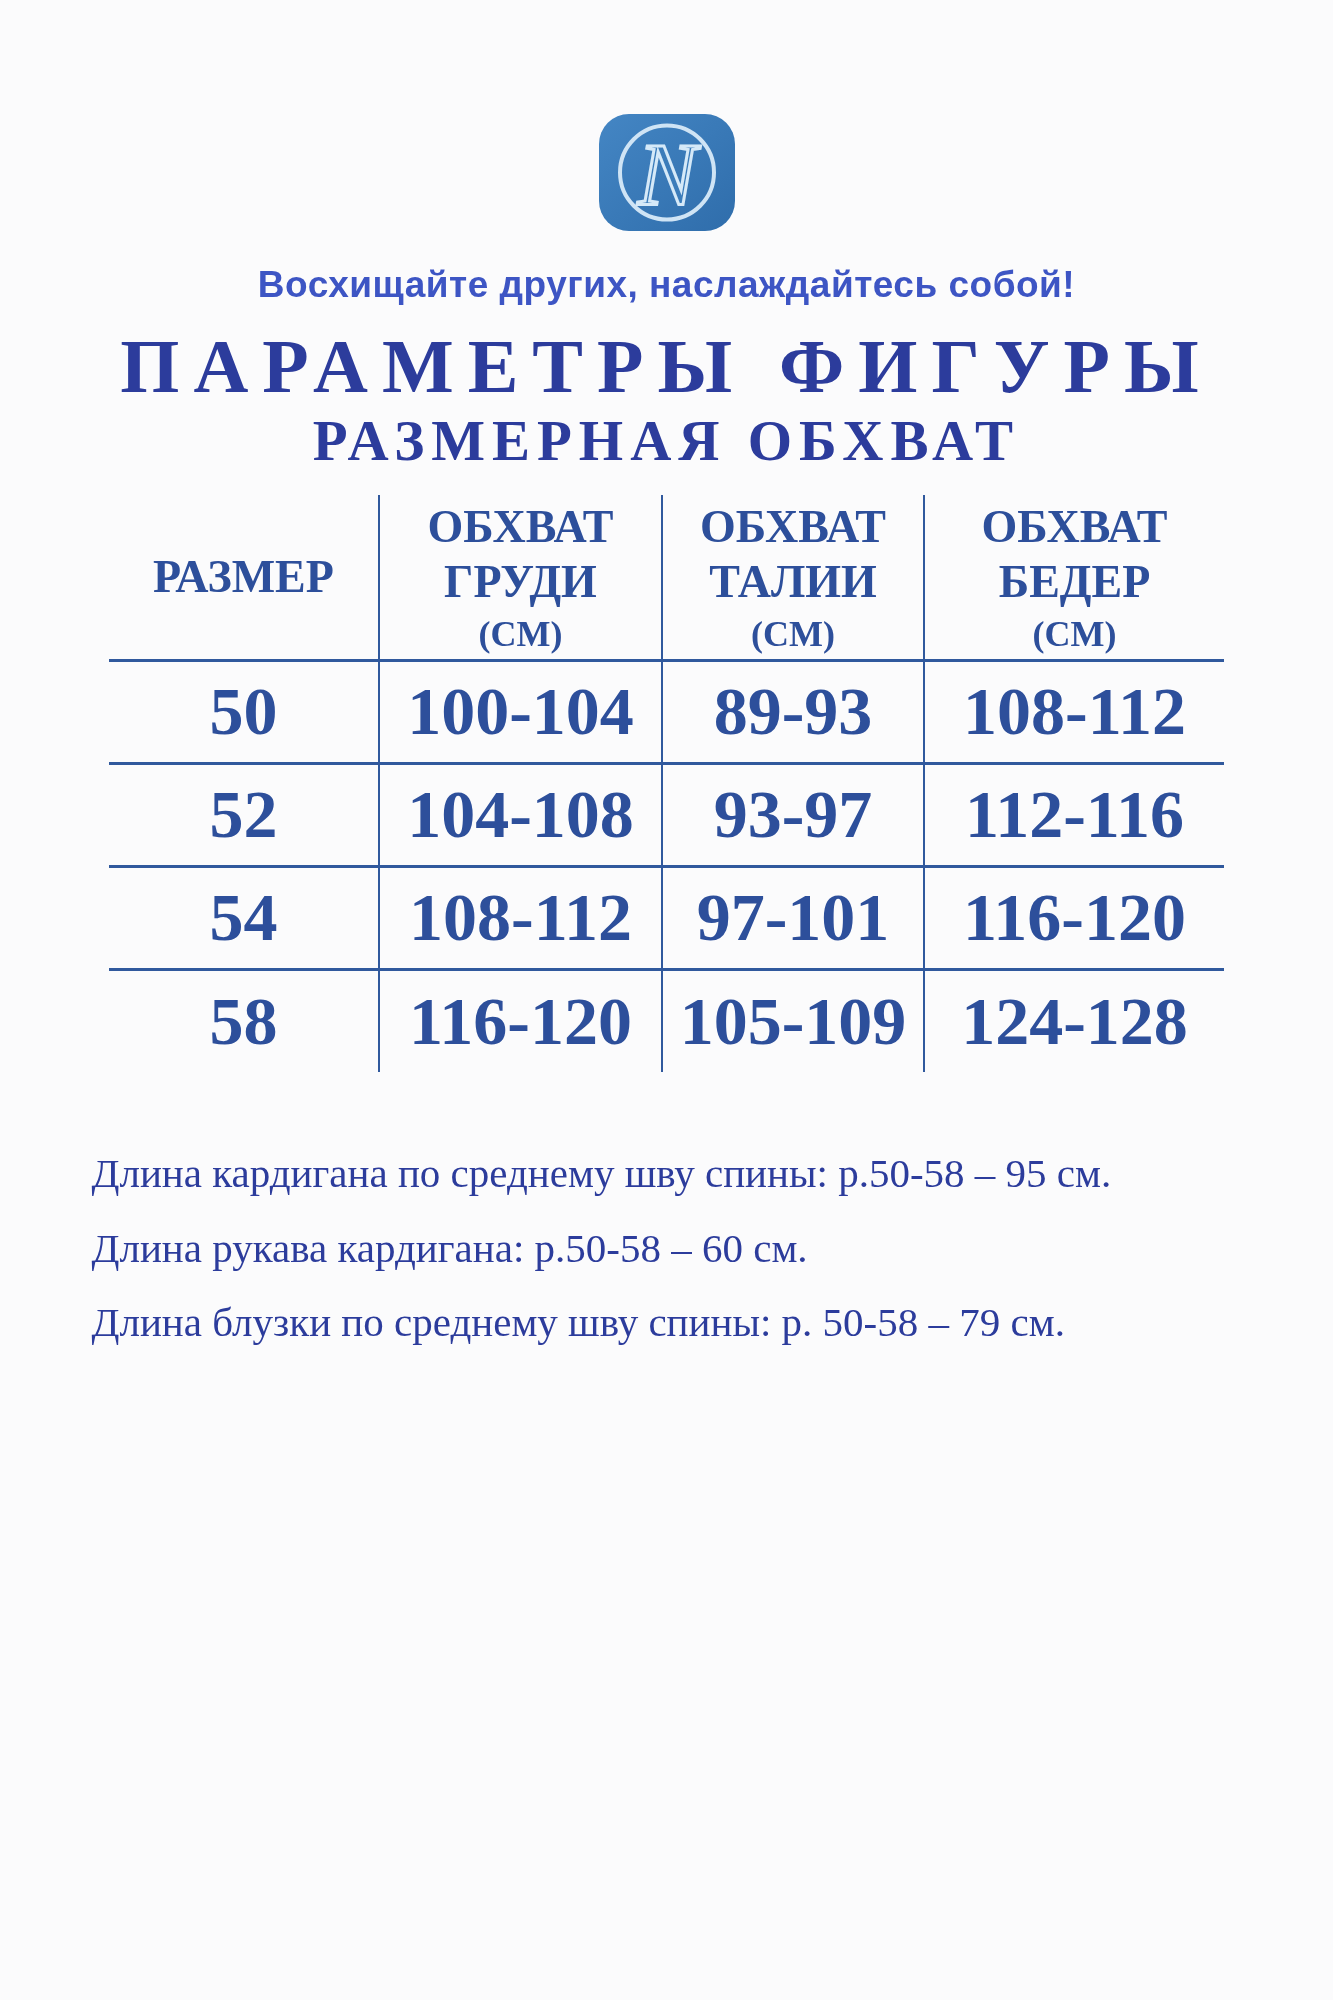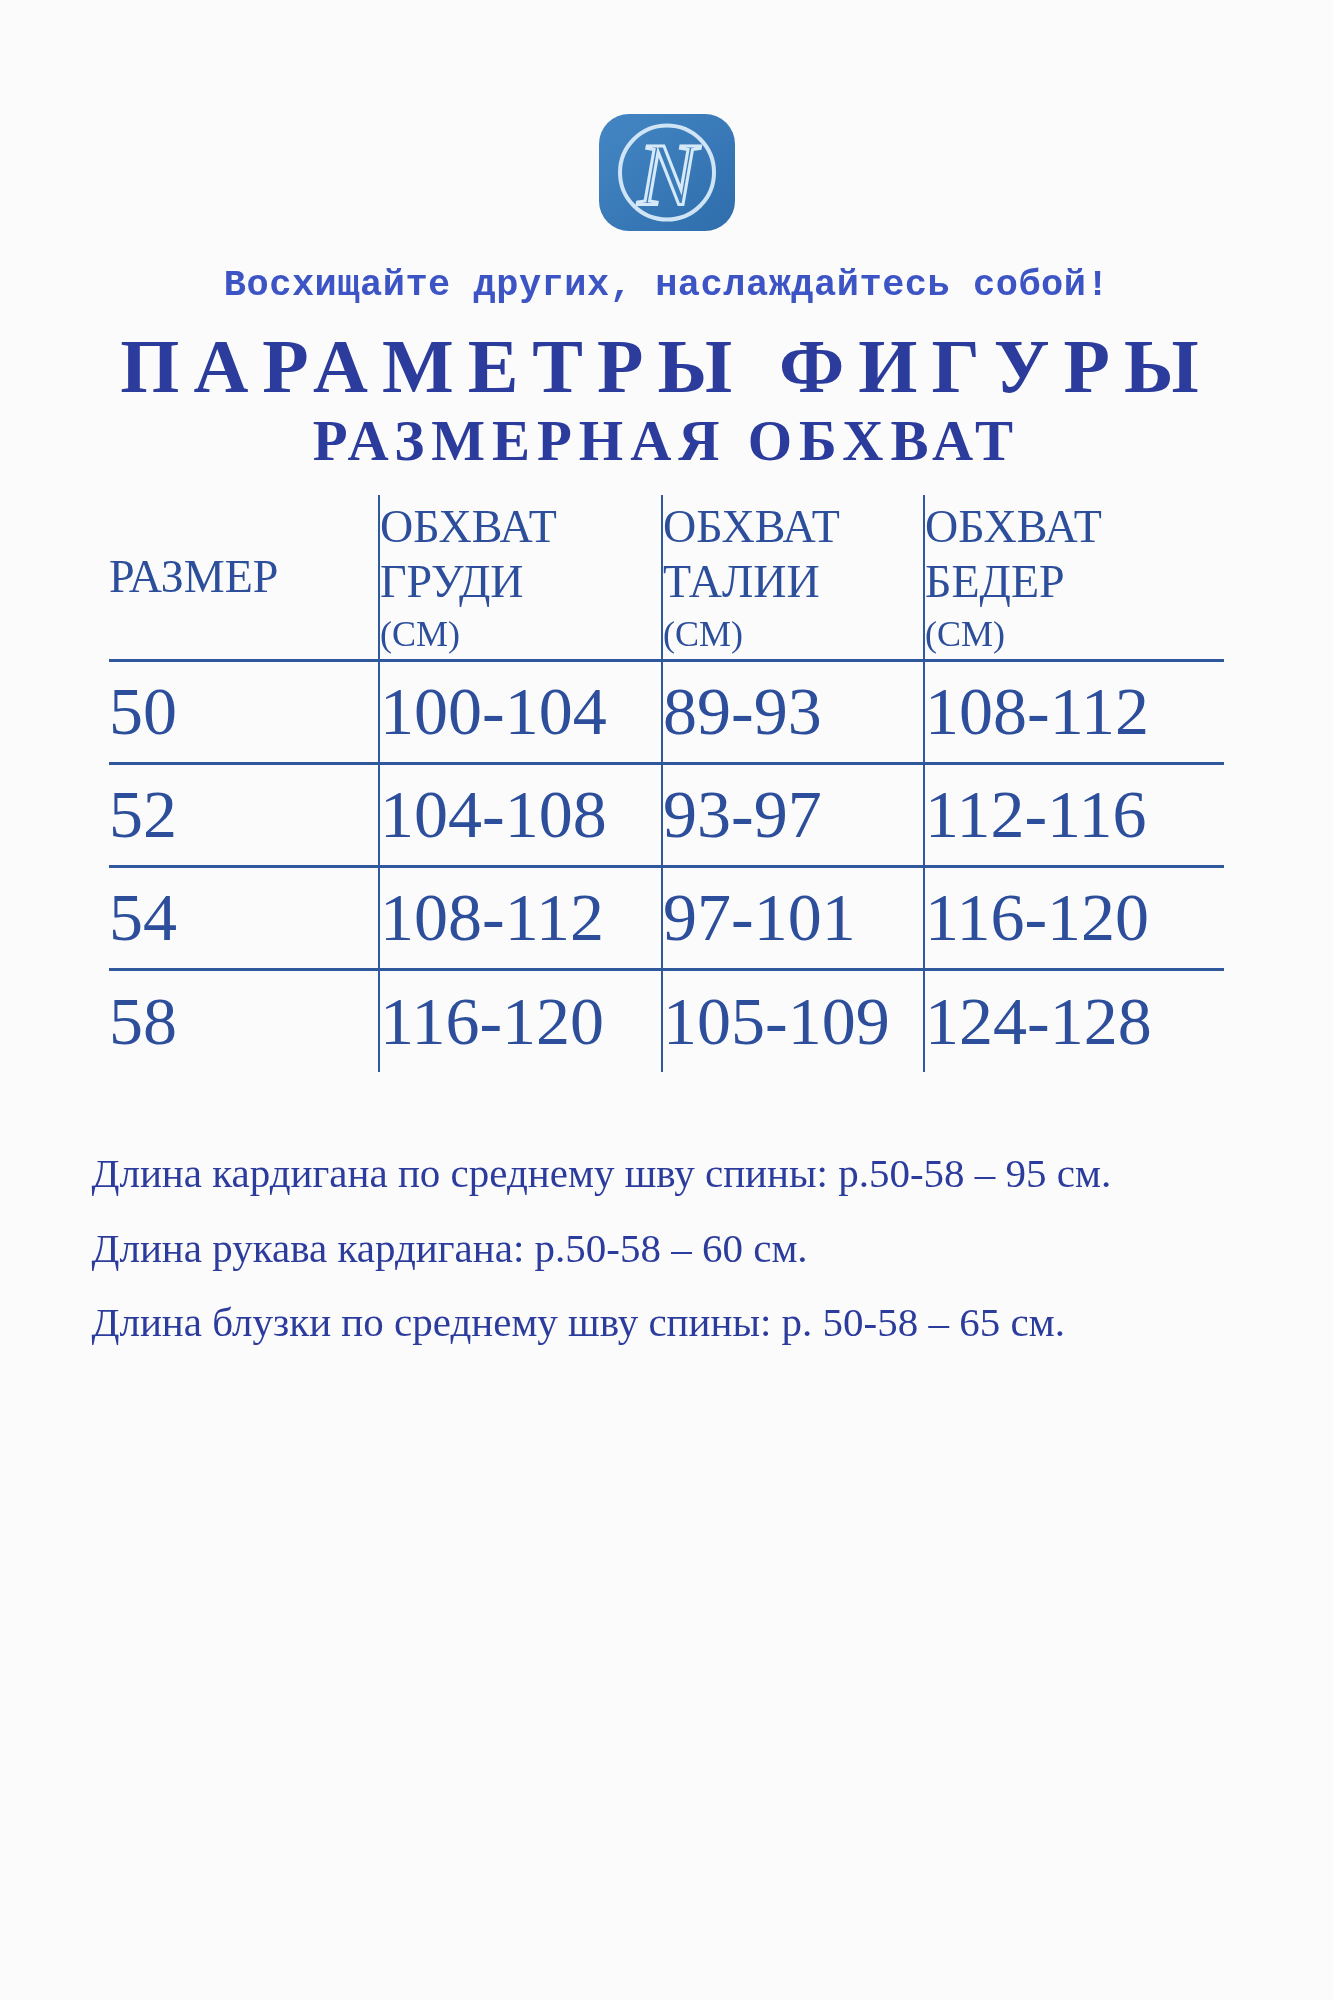--- a/index.html
+++ b/index.html
@@ -31,21 +31,21 @@
     font-family:"Liberation Sans", sans-serif;
     font-weight:bold;
     font-size:128px;
     letter-spacing:18px;
     color:var(--brand-text);
     line-height:1;
     white-space:nowrap;
   }
   .slogan{
     margin-top:16px;
-    font-family:Liberation Mono, monospace;
+    font-family:Liberation Sans, sans-serif;
     font-weight:bold;
     font-size:37px;
     letter-spacing:0.5px;
     color:var(--slogan);
   }
 
   
   .title{
     margin-top:22px;
     font-size:76px;
@@ -68,23 +68,23 @@
   
   table.size-table{
     width:1115px;
     margin:26px auto 0 auto;
     border-collapse:collapse;
     table-layout:fixed;
     color:var(--table-text);
   }
   .size-table th,.size-table td{
     border:none;
-    text-align:left;
+    text-align:center;
     vertical-align:middle;
-    font-weight:normal;
+    font-weight:bold;
     padding:0;
   }
   .size-table thead th{
     height:165px;
     font-size:46px;
     line-height:1.2;
     border-bottom:3px solid var(--line);
   }
   .size-table .col-b{border-left:2px solid var(--line);}
   .hdr-unit{font-size:36px;line-height:1.1;margin-top:6px;}
@@ -189,16 +189,16 @@
         <td class="col-b">116-120</td>
         <td class="col-b">105-109</td>
         <td class="col-b">124-128</td>
       </tr>
     </tbody>
   </table>
 
   <div class="notes">
     <p>Длина кардигана по среднему шву спины: р.50-58 – 95 см.</p>
     <p>Длина рукава кардигана: р.50-58 – 60 см.</p>
-    <p>Длина блузки по среднему шву спины: р. 50-58 – 65 см.</p>
+    <p>Длина блузки по среднему шву спины: р. 50-58 – 79 см.</p>
   </div>
 
 </div>
 
 </body></html>

